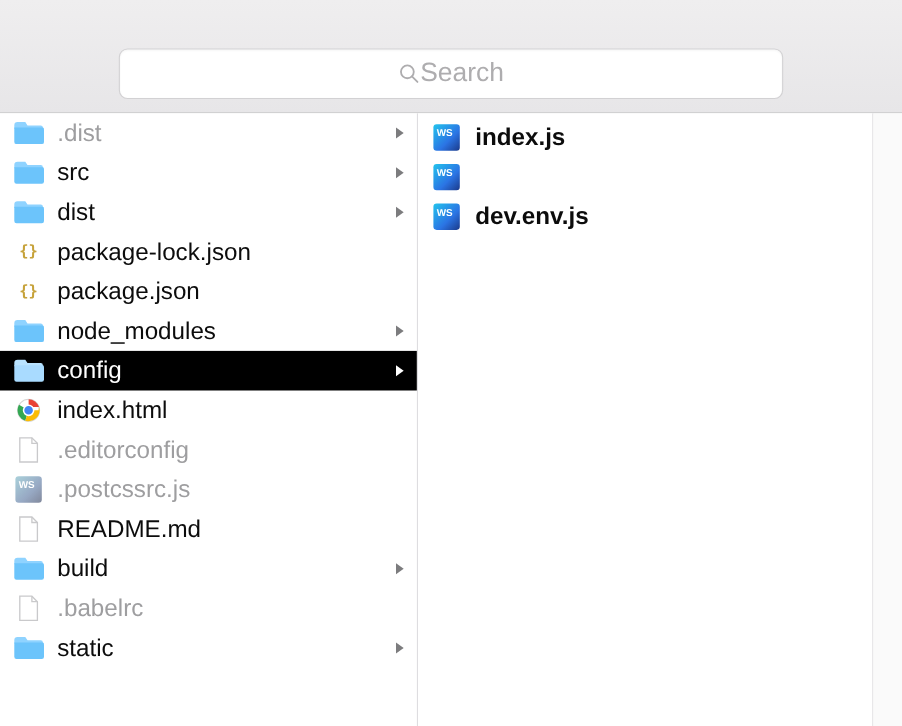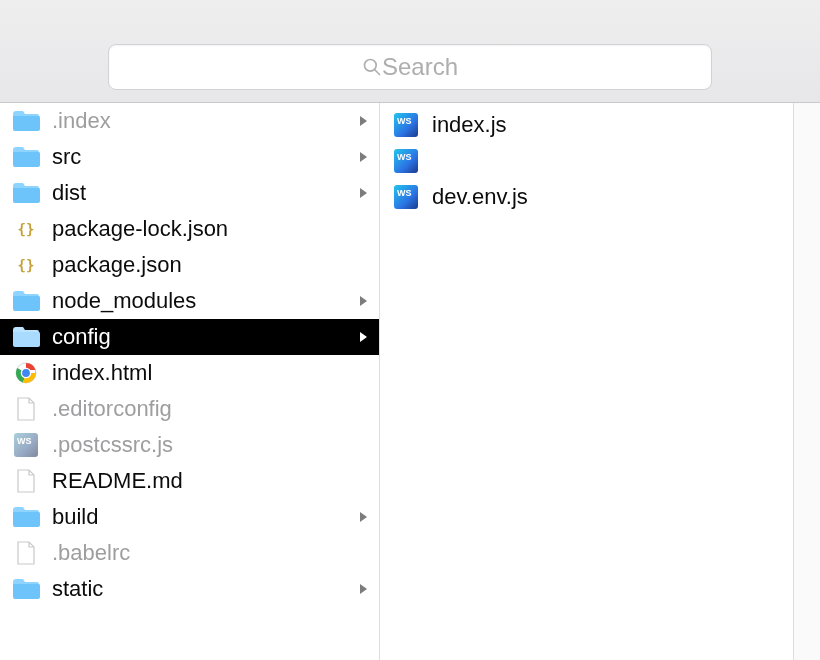--- a/index.html
+++ b/index.html
@@ -46,20 +46,21 @@
   .col-left {
     width: 380px;
     border-right: 1px solid #dedde0;
     background:#fff;
   }
   .col-right {
     flex: 1;
     border-right: 1px solid #dedde0;
     background:#fff;
     padding-top: 4px;
+    font-weight: bold;
   }
   .gutter {
     width: 26px;
     background:#fafafa;
   }
   .item {
     height: 36px;
     display: flex;
     align-items: center;
     padding-left: 12px;
@@ -139,21 +140,21 @@
 
 <div class="columns">
   <div class="col col-left" id="col-left">
       <div class="item dimmed">
         <span class="icon folder">
   <svg viewBox="0 0 28 22">
     <path class="f-top" d="M1 4 Q1 1 4 1 L11 1 L13 4 L25 4 Q27 4 27 6 L27 7 L1 7 Z" fill="#8fd3ff"></path>
     <path class="f-body" d="M1 6 L27 6 Q28 6 28 8 L28 19 Q28 21 26 21 L3 21 Q1 21 1 19 Z" fill="#6cc4fb"></path>
   </svg>
 </span>
-        <span class="label">.index</span>
+        <span class="label">.dist</span>
         <span class="chevron">
   <svg viewBox="0 0 10 12">
             <path d="M1 1 L8 6 L1 11 Z" fill="#7c7c7e"></path>
           </svg>
 </span>
       </div>
       <div class="item">
         <span class="icon folder">
   <svg viewBox="0 0 28 22">
     <path class="f-top" d="M1 4 Q1 1 4 1 L11 1 L13 4 L25 4 Q27 4 27 6 L27 7 L1 7 Z" fill="#8fd3ff"></path>

